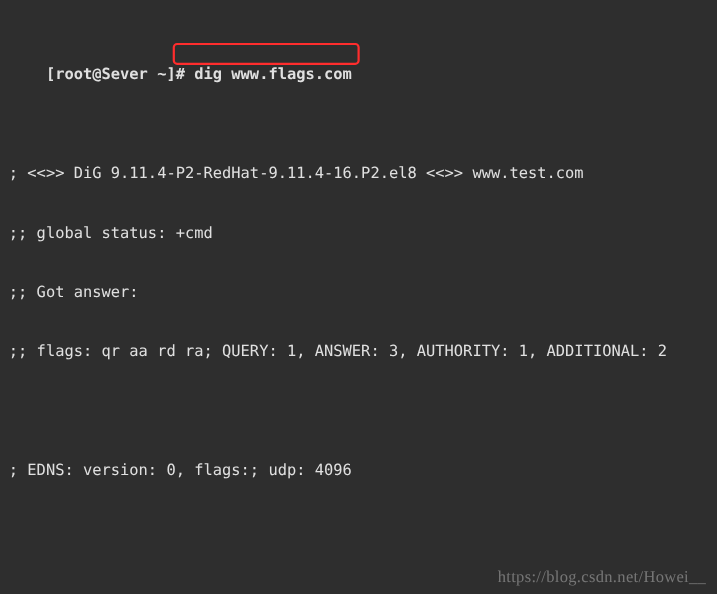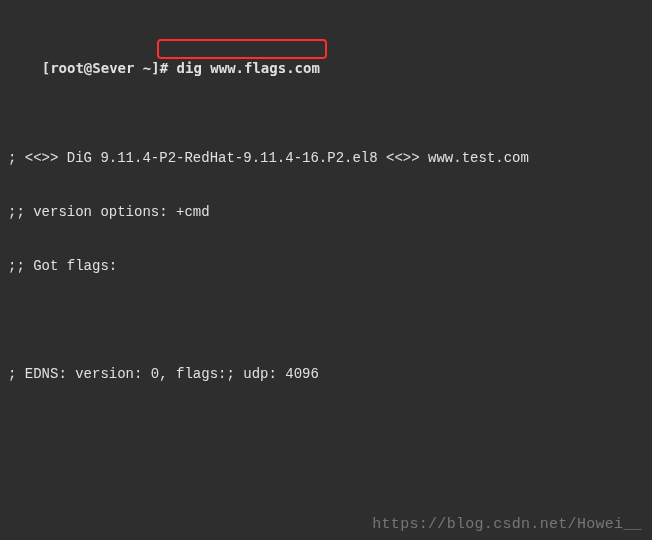--- a/index.html
+++ b/index.html
@@ -13,57 +13,58 @@
     line-height: 18px;
     color: #e0e0e0;
     overflow: hidden;
     position: relative;
     box-sizing: border-box;
   }
   .terminal {
     padding: 5px 8px;
     white-space: pre;
   }
-  .line { display: block; min-height: 18px; font-family: Liberation Mono, monospace; }
+  .line { display: block; min-height: 18px; }
   .cmd-line { position: relative; display: block; height: 18px; }
   .cmd-line .prompt-part { position: relative; z-index: 2; font-weight: bold; }
   .hi-box {
     position: absolute;
     border: 2px solid #ff2d2d;
     border-radius: 4px;
     height: 20px;
     top: -2px;
     left: 149px;
     width: 170px;
     z-index: 1;
     box-sizing: border-box;
   }
   .watermark {
     position: absolute;
     right: 10px;
     bottom: 6px;
     color: #b0b0b0;
     opacity: 0.55;
-    font-family: Liberation Mono, monospace;
+    font-family: Liberation Serif, serif;
     font-size: 15px;
     letter-spacing: 0.3px;
   }
 </style>
 </head>
 <body>
 
 <div class="terminal">
   <span class="cmd-line">
     <span class="prompt-part">[root@Sever ~]# </span><span class="prompt-part">dig www.flags.com</span>
     <span class="hi-box"></span>
   </span>
   <span class="line"></span>
   <span class="line">; &lt;&lt;&gt;&gt; DiG 9.11.4-P2-RedHat-9.11.4-16.P2.el8 &lt;&lt;&gt;&gt; www.test.com</span>
-  <span class="line">;; version options: +cmd</span>
-  <span class="line">;; Got flags:</span>
+  <span class="line">;; global status: +cmd</span>
+  <span class="line">;; Got answer:</span>
+  <span class="line">;; flags: qr aa rd ra; QUERY: 1, ANSWER: 3, AUTHORITY: 1, ADDITIONAL: 2</span>
   <span class="line"></span>
   <span class="line">; EDNS: version: 0, flags:; udp: 4096</span>
   
   
   
   
   
   
   
   

